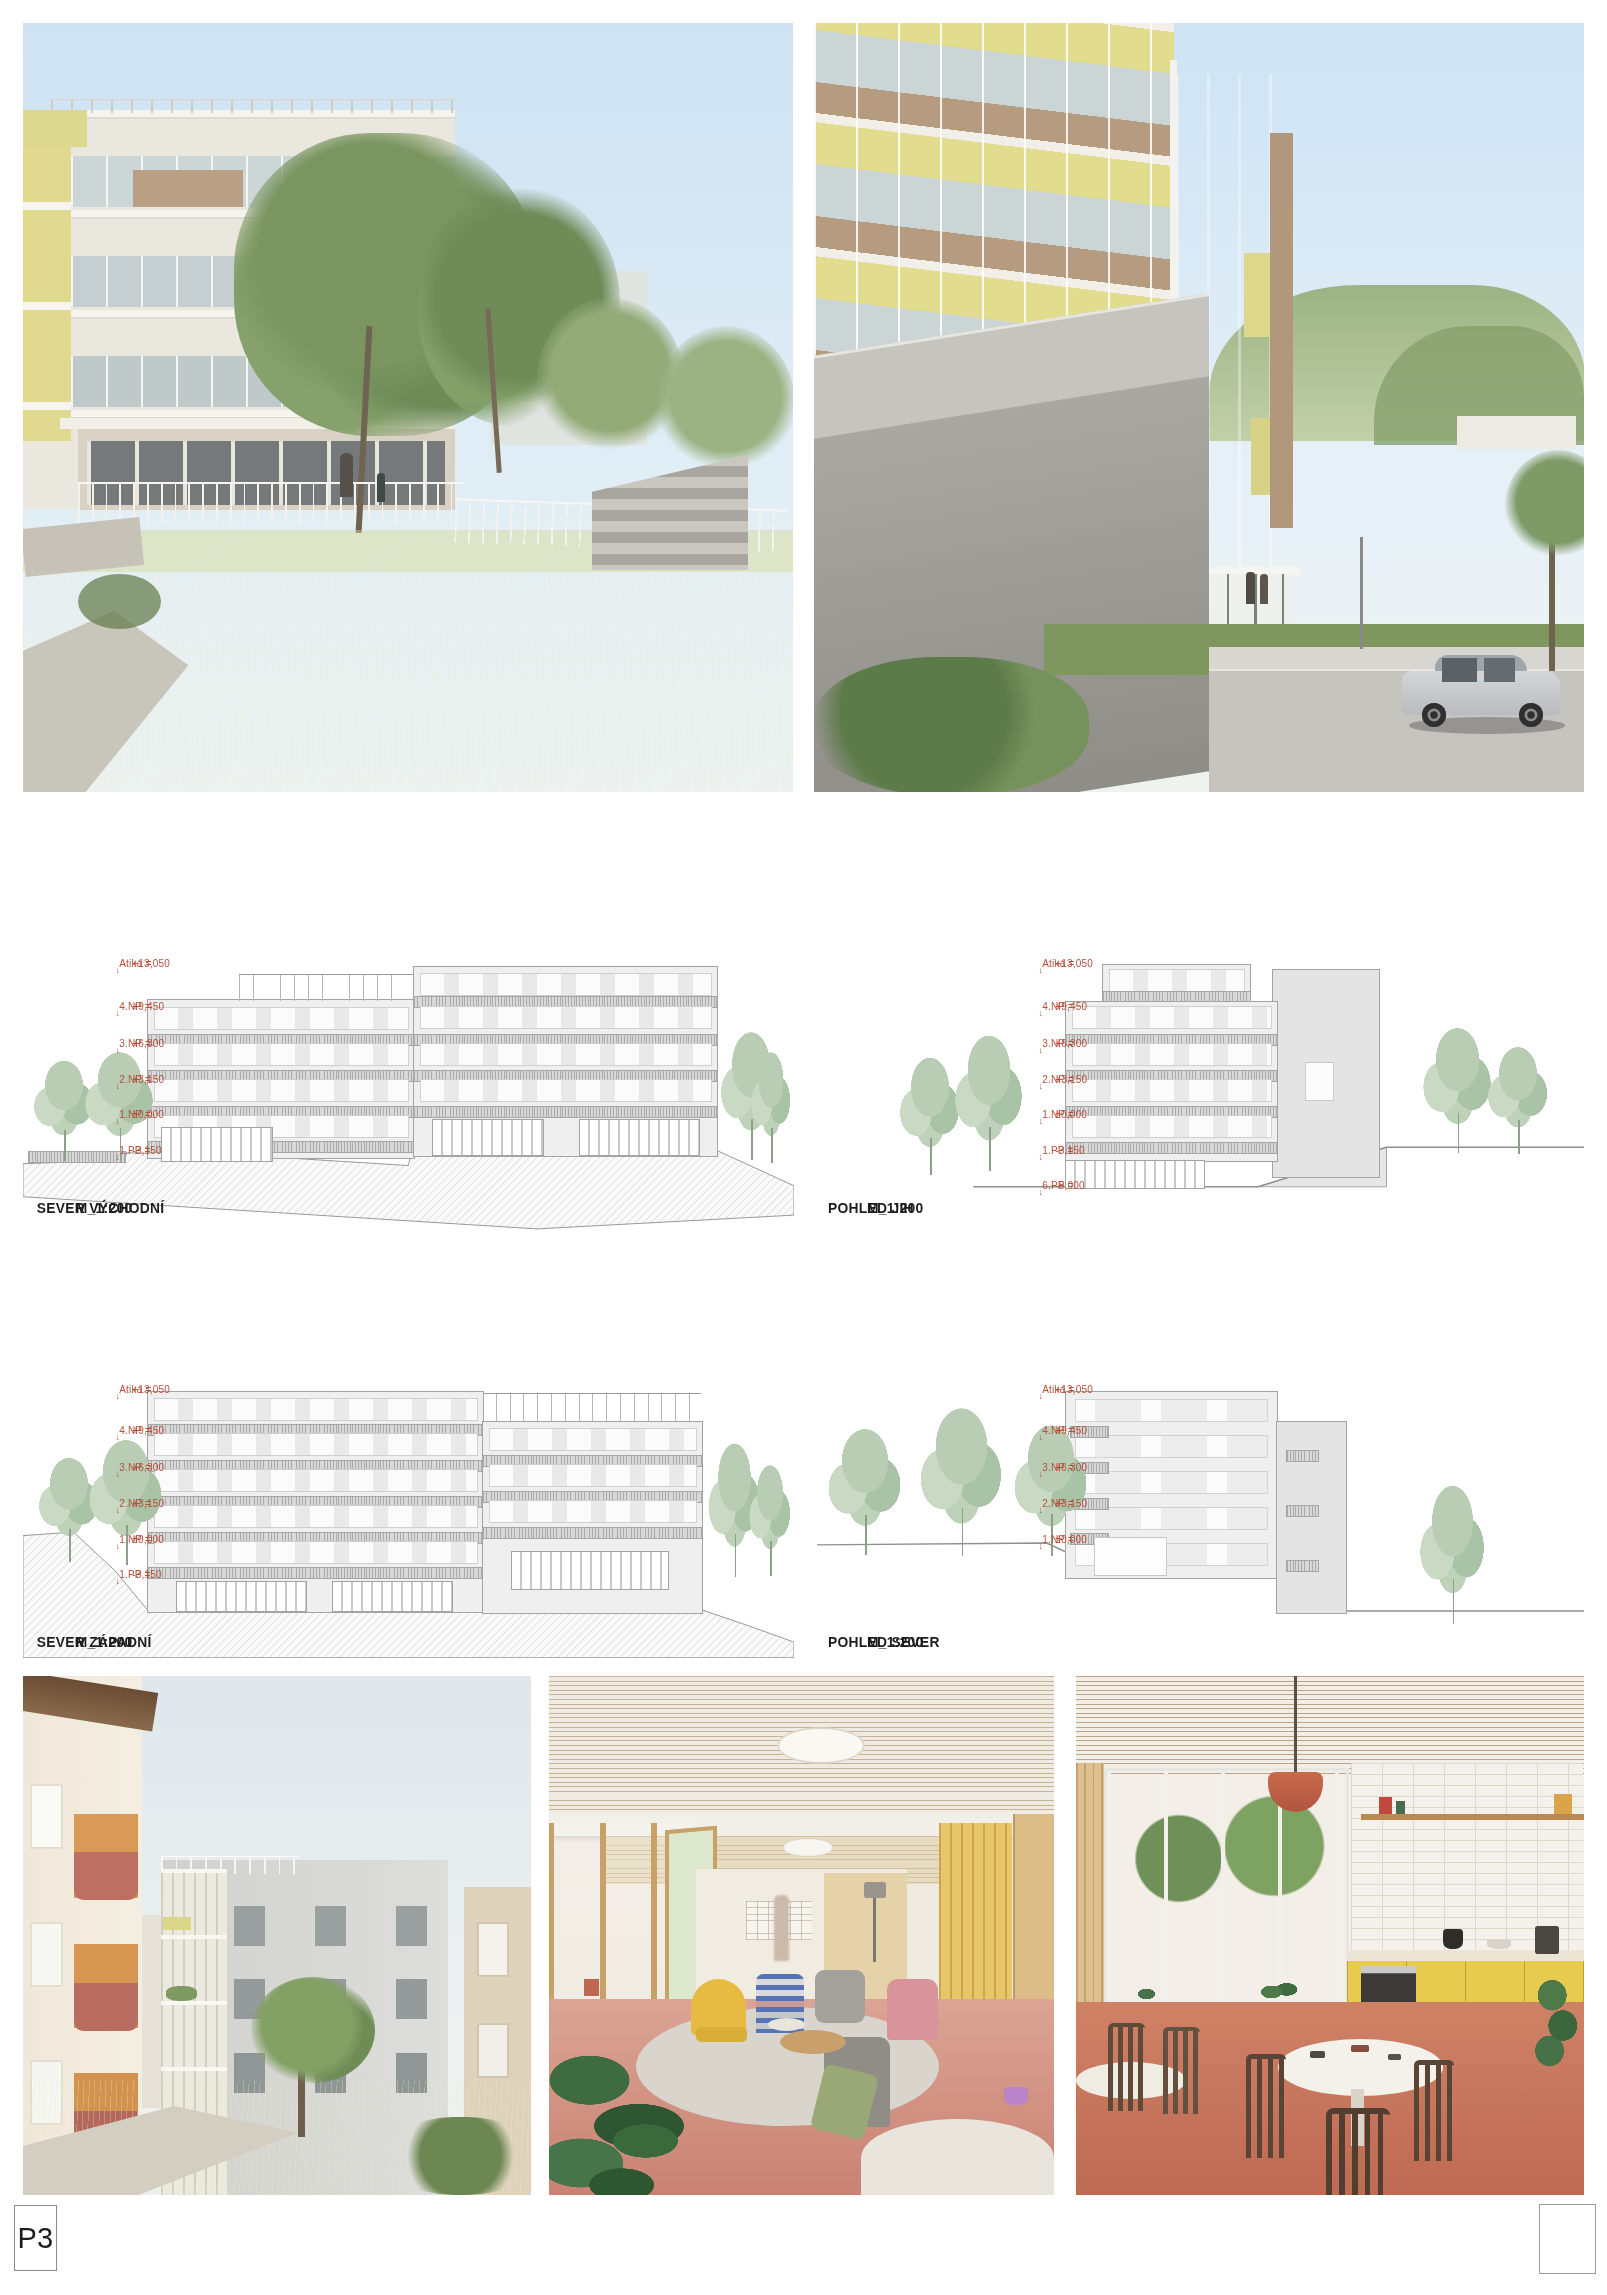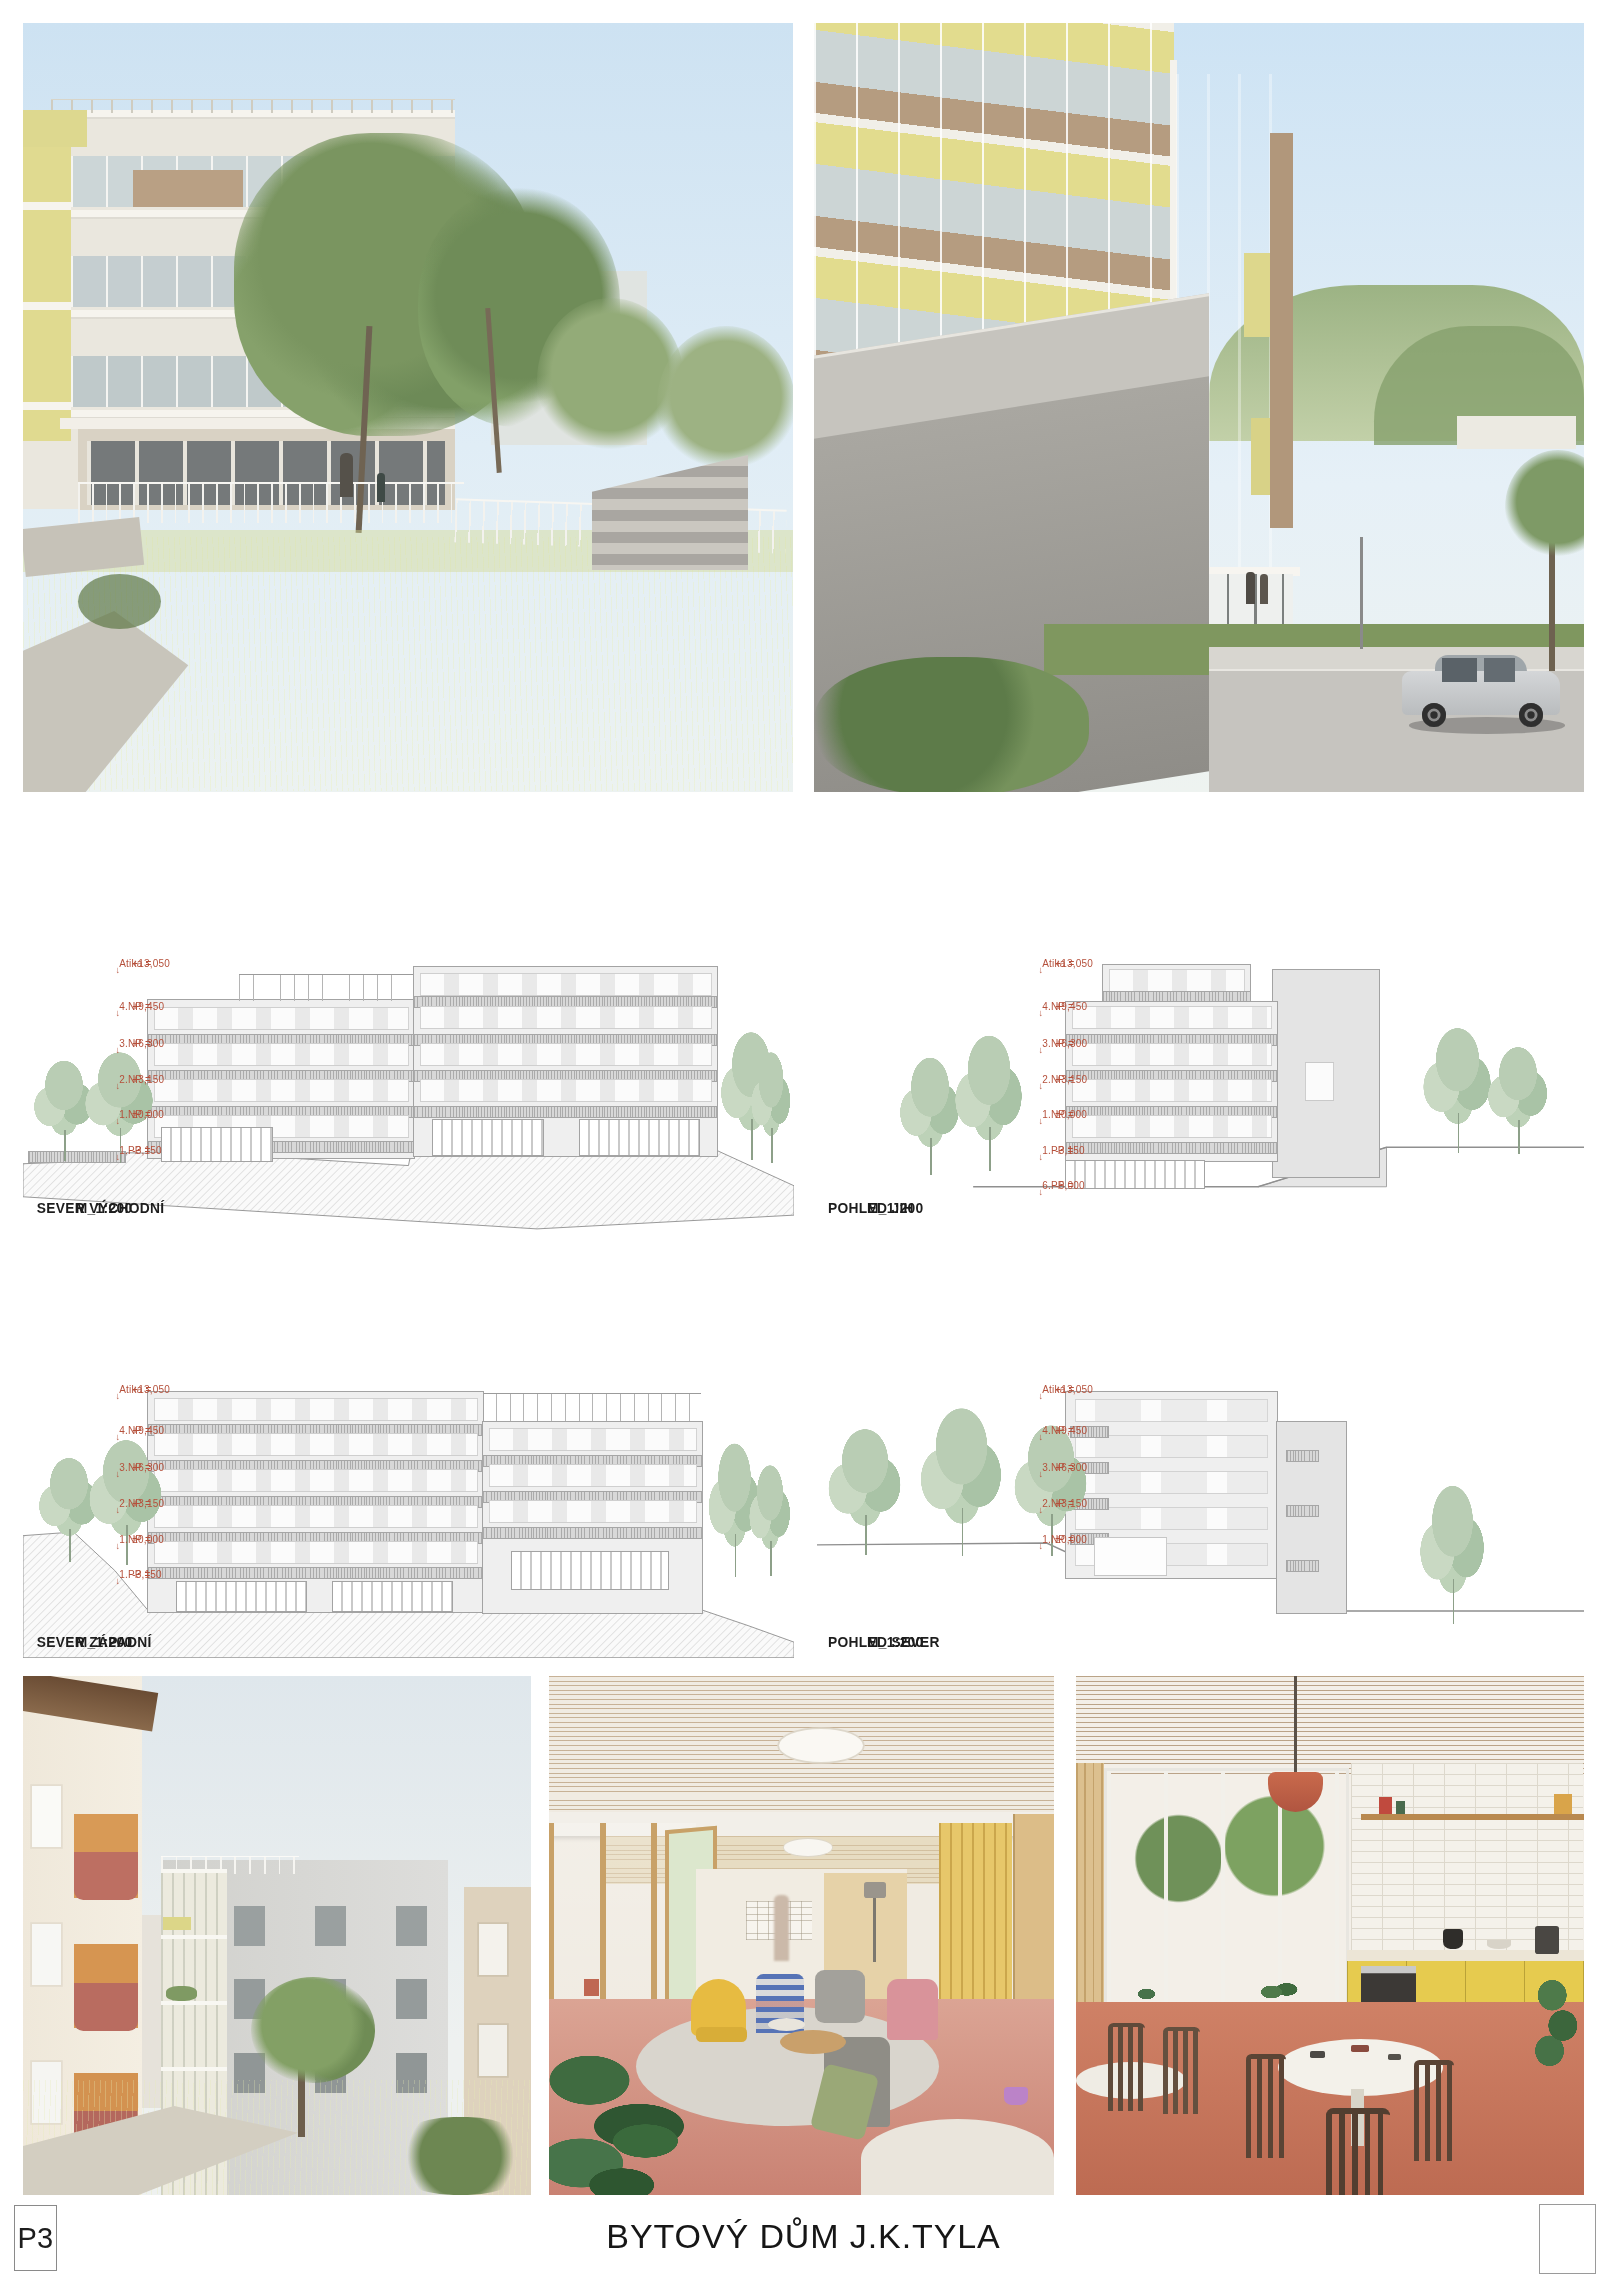--- a/index.html
+++ b/index.html
@@ -475,17 +475,16 @@
          radial-gradient(ellipse 45% 45% at 50% 50%,#47724a 0 60%,transparent 61%)"></div>
     <div style="left:455px;top:294px;width:53px;height:101px;background:
          radial-gradient(ellipse 45% 25% at 40% 25%,#4e7a4a 0 60%,transparent 61%),
          radial-gradient(ellipse 45% 25% at 60% 55%,#3c663c 0 60%,transparent 61%),
          radial-gradient(ellipse 45% 25% at 35% 80%,#477247 0 60%,transparent 61%)"></div>
   </section>
 
   <div class="sheetno">
       <span>P3</span>
     </div>
-  <div class="title">BYTOVÝ DŮM J.K.TYLA</div>
   <div class="stampbox"></div>
 
 </div>
 
 
 </body></html>

